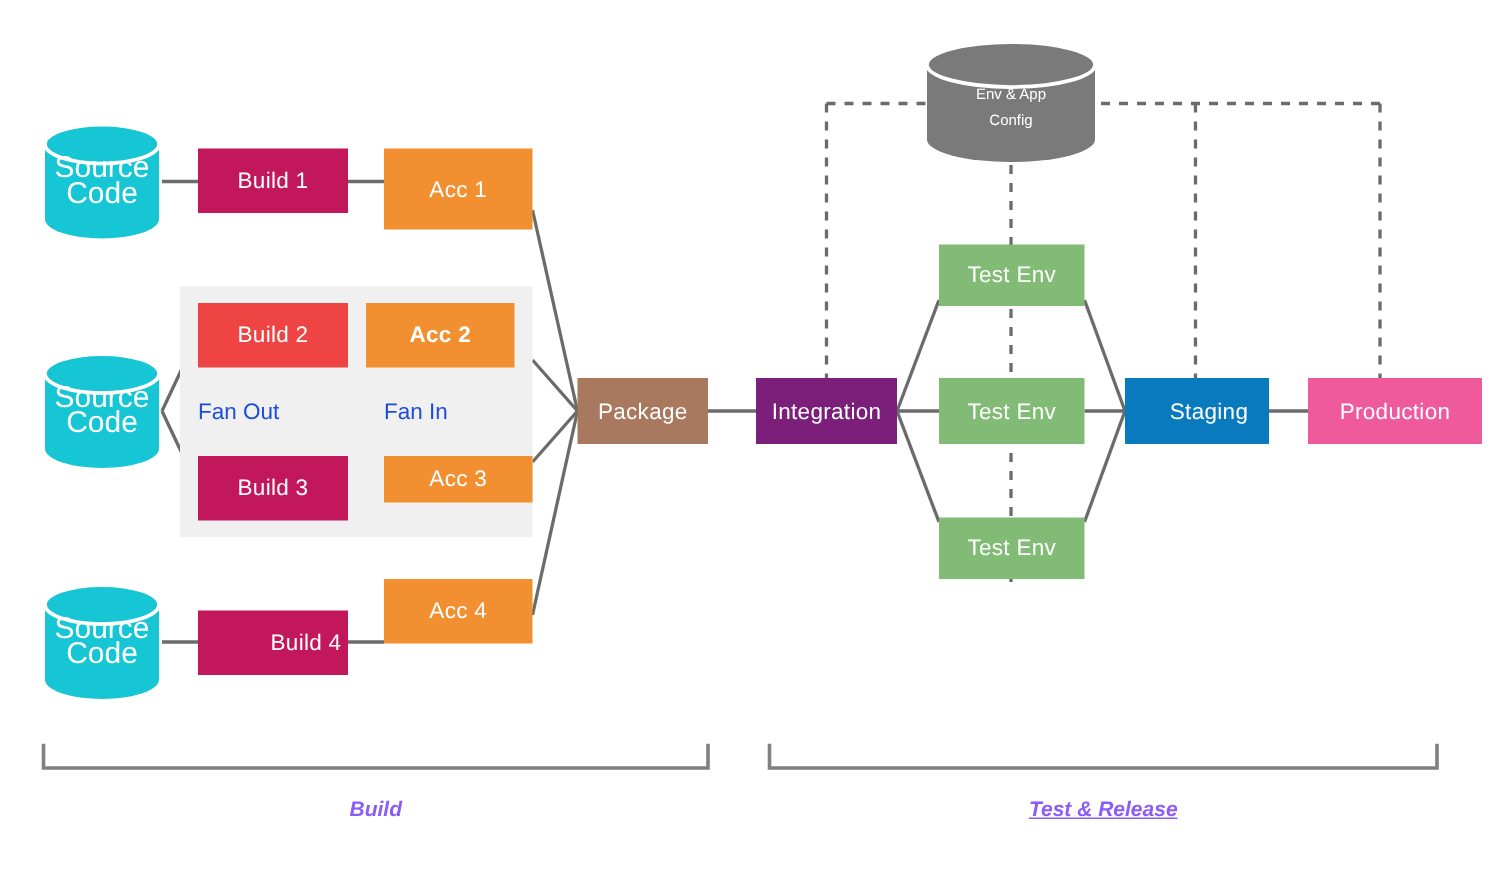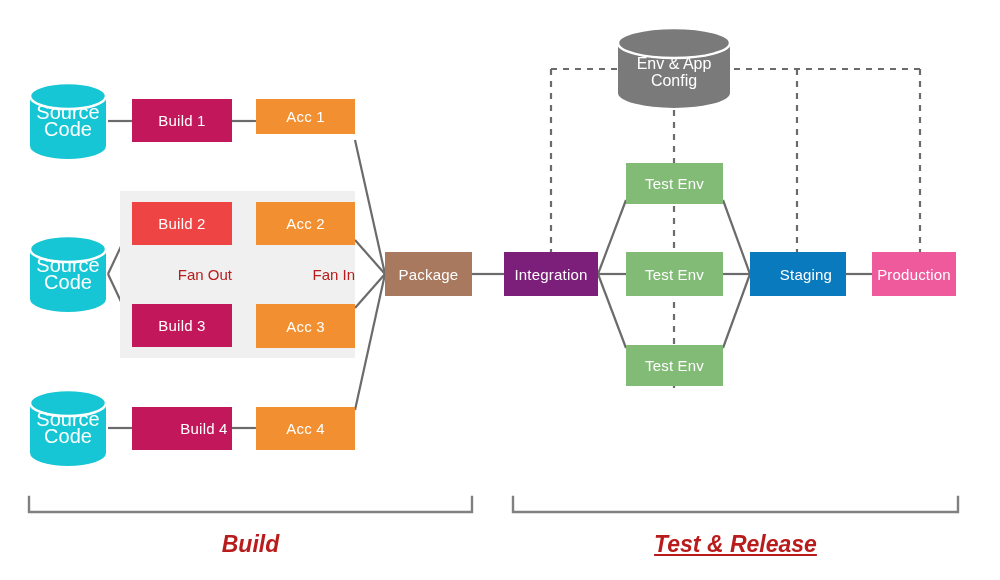--- a/index.html
+++ b/index.html
@@ -32,30 +32,30 @@
   .cyl .cyl-label {
     position:absolute; left:0; right:0; top:50%;
     transform:translateY(-50%);
     text-align:center; color:#ffffff;
     font-size:20px; line-height:17px;
     white-space:pre-line;
   }
 
   .fanlabel {
     position:absolute;
-    color:#b91c1c;
+    color:#1d4ed8;
     font-size:15px;
-    display:flex; align-items:center; justify-content:flex-end;
+    display:flex; align-items:center; justify-content:flex-start;
     white-space:nowrap;
   }
 
   .phase-label {
     position:absolute;
-    color:#b91c1c;
-    font-size:23px;
+    color:#8b5cf6;
+    font-size:14px;
     font-weight:bold;
     font-style:italic;
     text-align:center;
     white-space:nowrap;
   }
 </style>
 </head>
 <body>
 
 <div id="stage">
@@ -134,47 +134,47 @@
     </svg>
     <div class="cyl-label">Source
 Code</div>
   </div>
 
   <div class="cyl" style="left:616px; top:27px; width:116px; height:83px;">
     <svg width="116" height="83" viewBox="0 0 116 83">
       <path d="M2,16 L2,66 A56,15 0 0 0 114,66 L114,16 Z" fill="#7a7a7a"></path>
       <ellipse cx="58" cy="16" rx="56" ry="15" fill="#7a7a7a" stroke="#ffffff" stroke-width="2.5"></ellipse>
     </svg>
-    <div class="cyl-label" style="top:54%; font-size:16px;">Env &amp; App
+    <div class="cyl-label" style="top:54%; font-size:10px;">Env &amp; App
 Config</div>
   </div>
 
   <div class="node" style="left:132px; top:99px; width:100px; height:43px; background:#c2185b;text-align:center;">
     <span>Build 1</span>
   </div>
   <div class="node" style="left:132px; top:202px; width:100px; height:43px; background:#ef4444;">
     <span>Build 2</span>
   </div>
   <div class="node" style="left:132px; top:304px; width:100px; height:43px; background:#c2185b;">
     <span>Build 3</span>
   </div>
   <div class="node" style="left:132px; top:407px; width:100px; height:43px; background:#c2185b;padding-left:44px;">
     <span>Build 4</span>
   </div>
 
-  <div class="node" style="left:256px; top:99px; width:99px; height:35px; background:#f29031;">
+  <div class="node" style="left:256px; top:99px; width:99px; height:54px; background:#f29031;">
     <span>Acc 1</span>
   </div>
-  <div class="node" style="left:256px; top:202px; width:99px; height:43px; background:#f29031;">
+  <div class="node" style="left:244px; top:202px; width:99px; height:43px; background:#f29031;font-weight:bold;">
     <span>Acc 2</span>
   </div>
-  <div class="node" style="left:256px; top:304px; width:99px; height:44px; background:#f29031;">
+  <div class="node" style="left:256px; top:304px; width:99px; height:31px; background:#f29031;">
     <span>Acc 3</span>
   </div>
-  <div class="node" style="left:256px; top:407px; width:99px; height:43px; background:#f29031;">
+  <div class="node" style="left:256px; top:386px; width:99px; height:43px; background:#f29031;">
     <span>Acc 4</span>
   </div>
 
   <div class="fanlabel" style="left:132px; top:258px; width:100px; height:32px;">
     <span>Fan Out</span>
   </div>
   <div class="fanlabel" style="left:256px; top:258px; width:99px; height:32px;">
     <span>Fan In</span>
   </div>
 
@@ -193,21 +193,21 @@
     <span>Test Env</span>
   </div>
   <div class="node" style="left:626px; top:345px; width:97px; height:41px; background:#82bb76;">
     <span>Test Env</span>
   </div>
 
   <div class="node" style="left:750px; top:252px; width:96px; height:44px; background:#0a7abf;padding-left:16px;">
     <span>Staging</span>
   </div>
 
-  <div class="node" style="left:872px; top:252px; width:84px; height:44px; background:#ef5a9d;">
+  <div class="node" style="left:872px; top:252px; width:116px; height:44px; background:#ef5a9d;">
     <span>Production</span>
   </div>
 
   <div class="phase-label" style="left:29px; top:531px; width:443px;">
     <span>Build</span>
   </div>
   <div class="phase-label" style="left:513px; top:531px; width:445px;text-decoration:underline;">
     <span>Test &amp; Release</span>
   </div>
 

